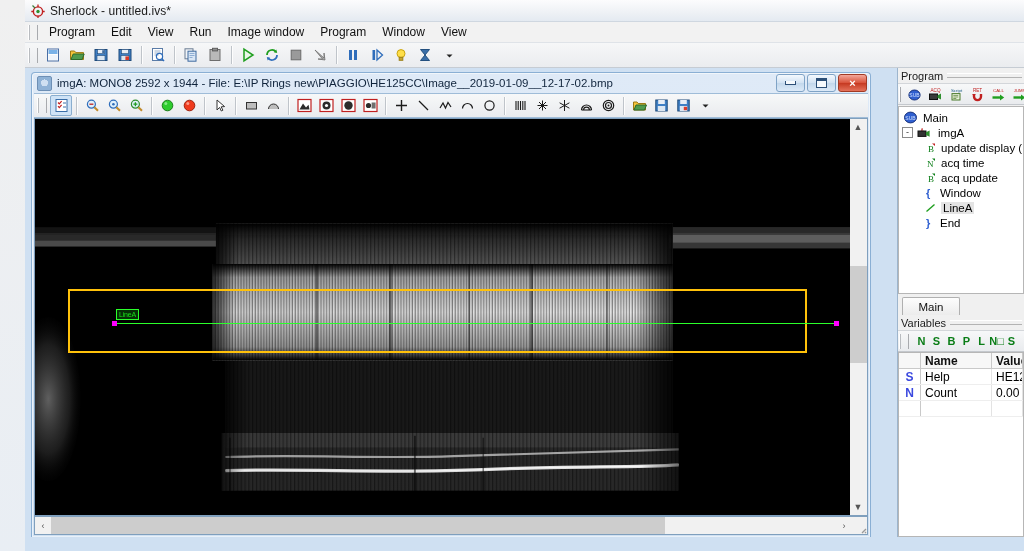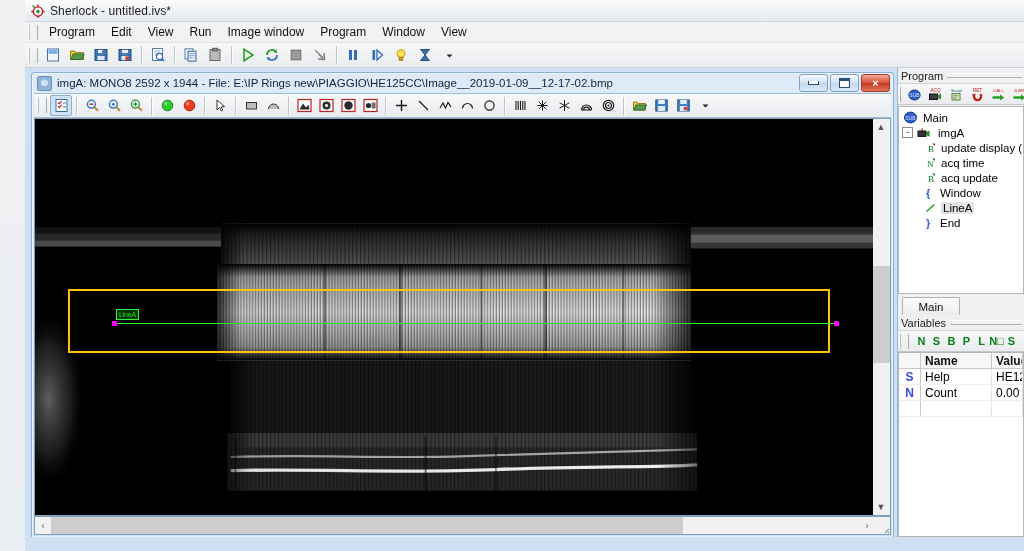--- a/index.html
+++ b/index.html
@@ -29,21 +29,21 @@
   .menu-item{padding:2px 8px;font-size:12px;color:#111;white-space:nowrap;}
   
   .toolbar{height:24px;display:flex;align-items:center;
      background:linear-gradient(#f6f7f8,#eaecef);
      border-bottom:1px solid #c6ccd3;padding-left:2px;}
   .tb-sep{width:1px;height:18px;background:#bfc4ca;margin:0 4px;
           box-shadow:1px 0 0 #fdfdfd;}
   .tb-btn{width:22px;height:21px;display:flex;align-items:center;justify-content:center;
           border:1px solid transparent;border-radius:2px;}
   
-  .body-row{flex:1;display:flex;min-height:0;background:#cfe0f2;}
+  .body-row{flex:1;display:flex;min-height:0;background:#cfe0f2;gap:23px;}
   .left-pane{flex:1;min-width:0;position:relative;padding:5px 4px 2px 6px;}
   
   .imgwin{position:absolute;left:6px;top:4px;right:3px;bottom:0px;
      background:linear-gradient(#dfeaf7,#cfe0f2);
      border:1px solid #8aafd4;border-bottom:none;
      border-radius:4px 4px 0 0;
      box-shadow:0 0 0 1px rgba(255,255,255,.55) inset;
      display:flex;flex-direction:column;}
   .imgwin-title{height:20px;display:flex;align-items:center;gap:5px;
      padding:0 3px 0 5px;}

